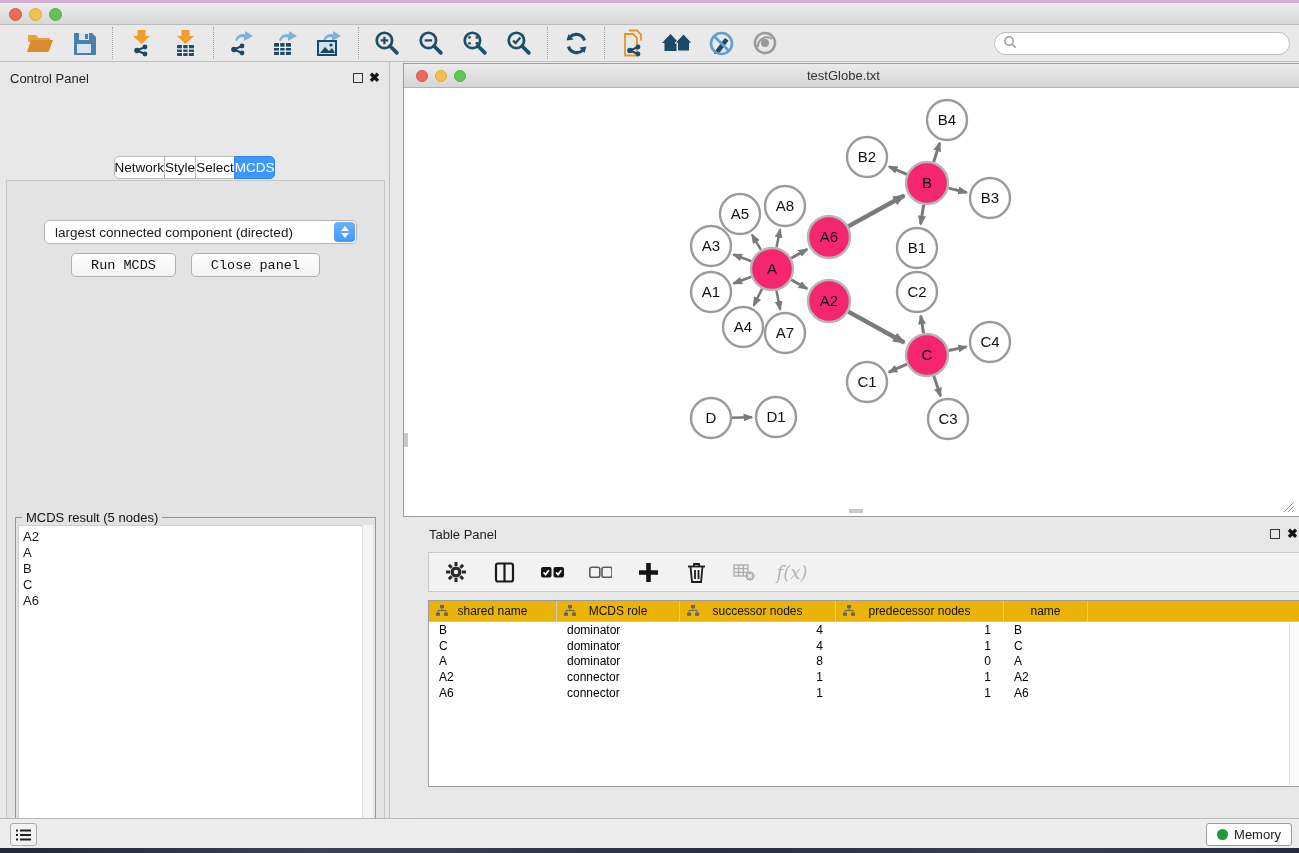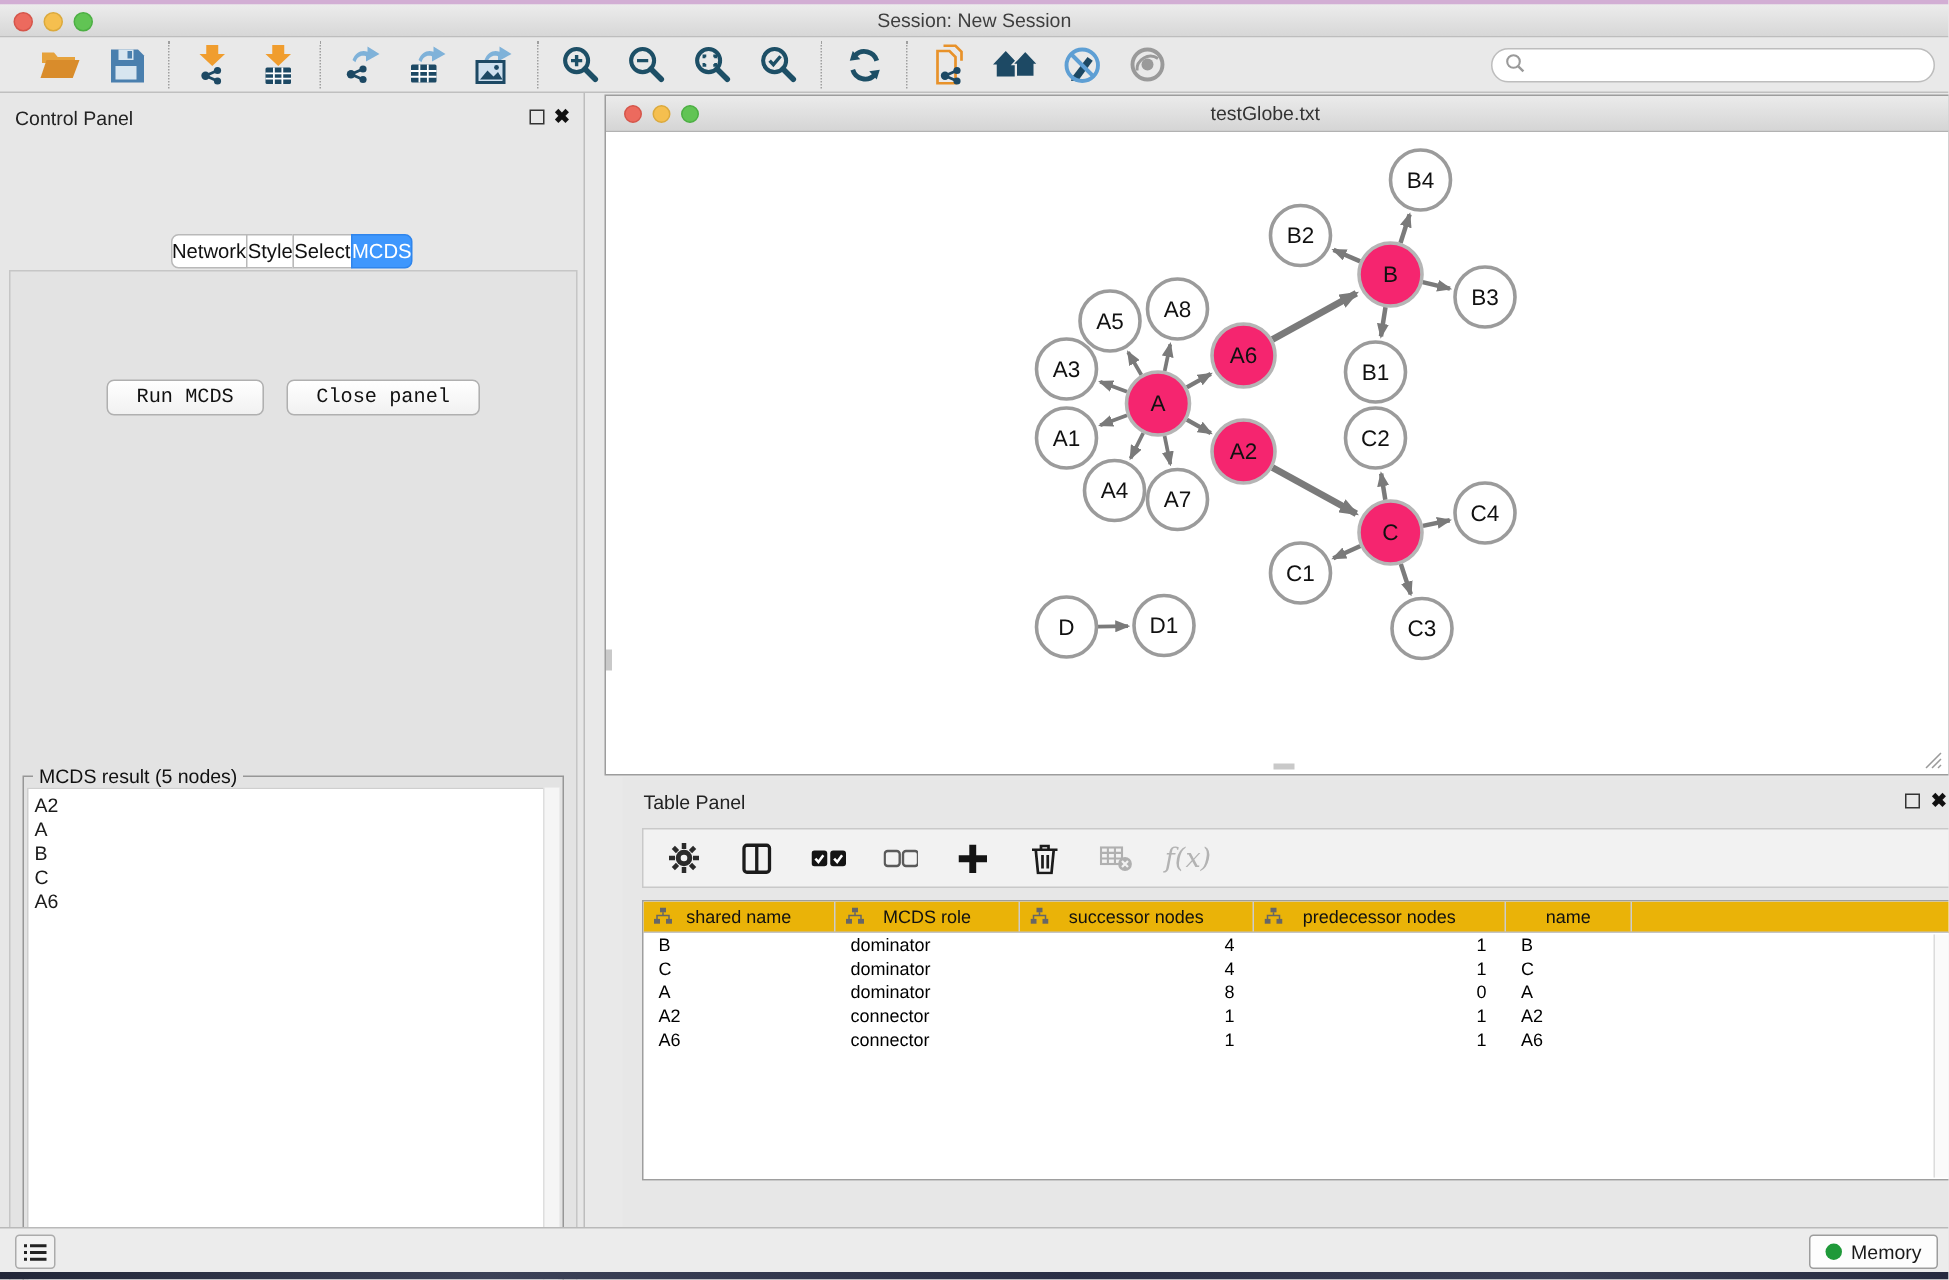--- a/index.html
+++ b/index.html
@@ -133,21 +133,20 @@
 <body>
 
 <div class="screen">
 
   <div class="top-strip"></div>
 
   <div class="titlebar">
     <span class="tl red"></span>
     <span class="tl yellow"></span>
     <span class="tl green"></span>
-    <div class="title">Session: New Session</div>
   </div>
 
   <div class="toolbar" id="main-toolbar">
     <div class="tb-group">
         <div class="tb-btn">
           <svg width="28" height="26" viewBox="0 0 28 26">
             <path d="M2 5h8l2.5 3H24v4H2z" fill="#e6a23c"></path>
             <path d="M1 22L5 10h22l-4.5 12z" fill="#d98c2b"></path>
           </svg>
         </div>
@@ -324,20 +323,27 @@
       <span class="float-icon cp-float"></span>
       <span class="close-icon cp-close">✖</span>
     </div>
     <div class="cp-tabs" id="cp-tabs">
         <div class="seg-tab">Network</div>
         <div class="seg-tab">Style</div>
         <div class="seg-tab">Select</div>
         <div class="seg-tab active">MCDS</div>
       </div>
     <div class="cp-content">
+      <div class="dropdown">
+        <span>largest connected component (directed)</span>
+        <span class="dd-stepper">
+            <span class="up"></span>
+            <span class="dn"></span>
+          </span>
+      </div>
       <div class="cp-buttons">
         <div class="btn">Run MCDS</div>
         <div class="btn">Close panel</div>
       </div>
       <div class="result-box">
         <span class="result-title">MCDS result (5 nodes)</span>
         <div class="result-list" id="mcds-list">
             <div class="result-item">A2</div>
             <div class="result-item">A</div>
             <div class="result-item">B</div>

